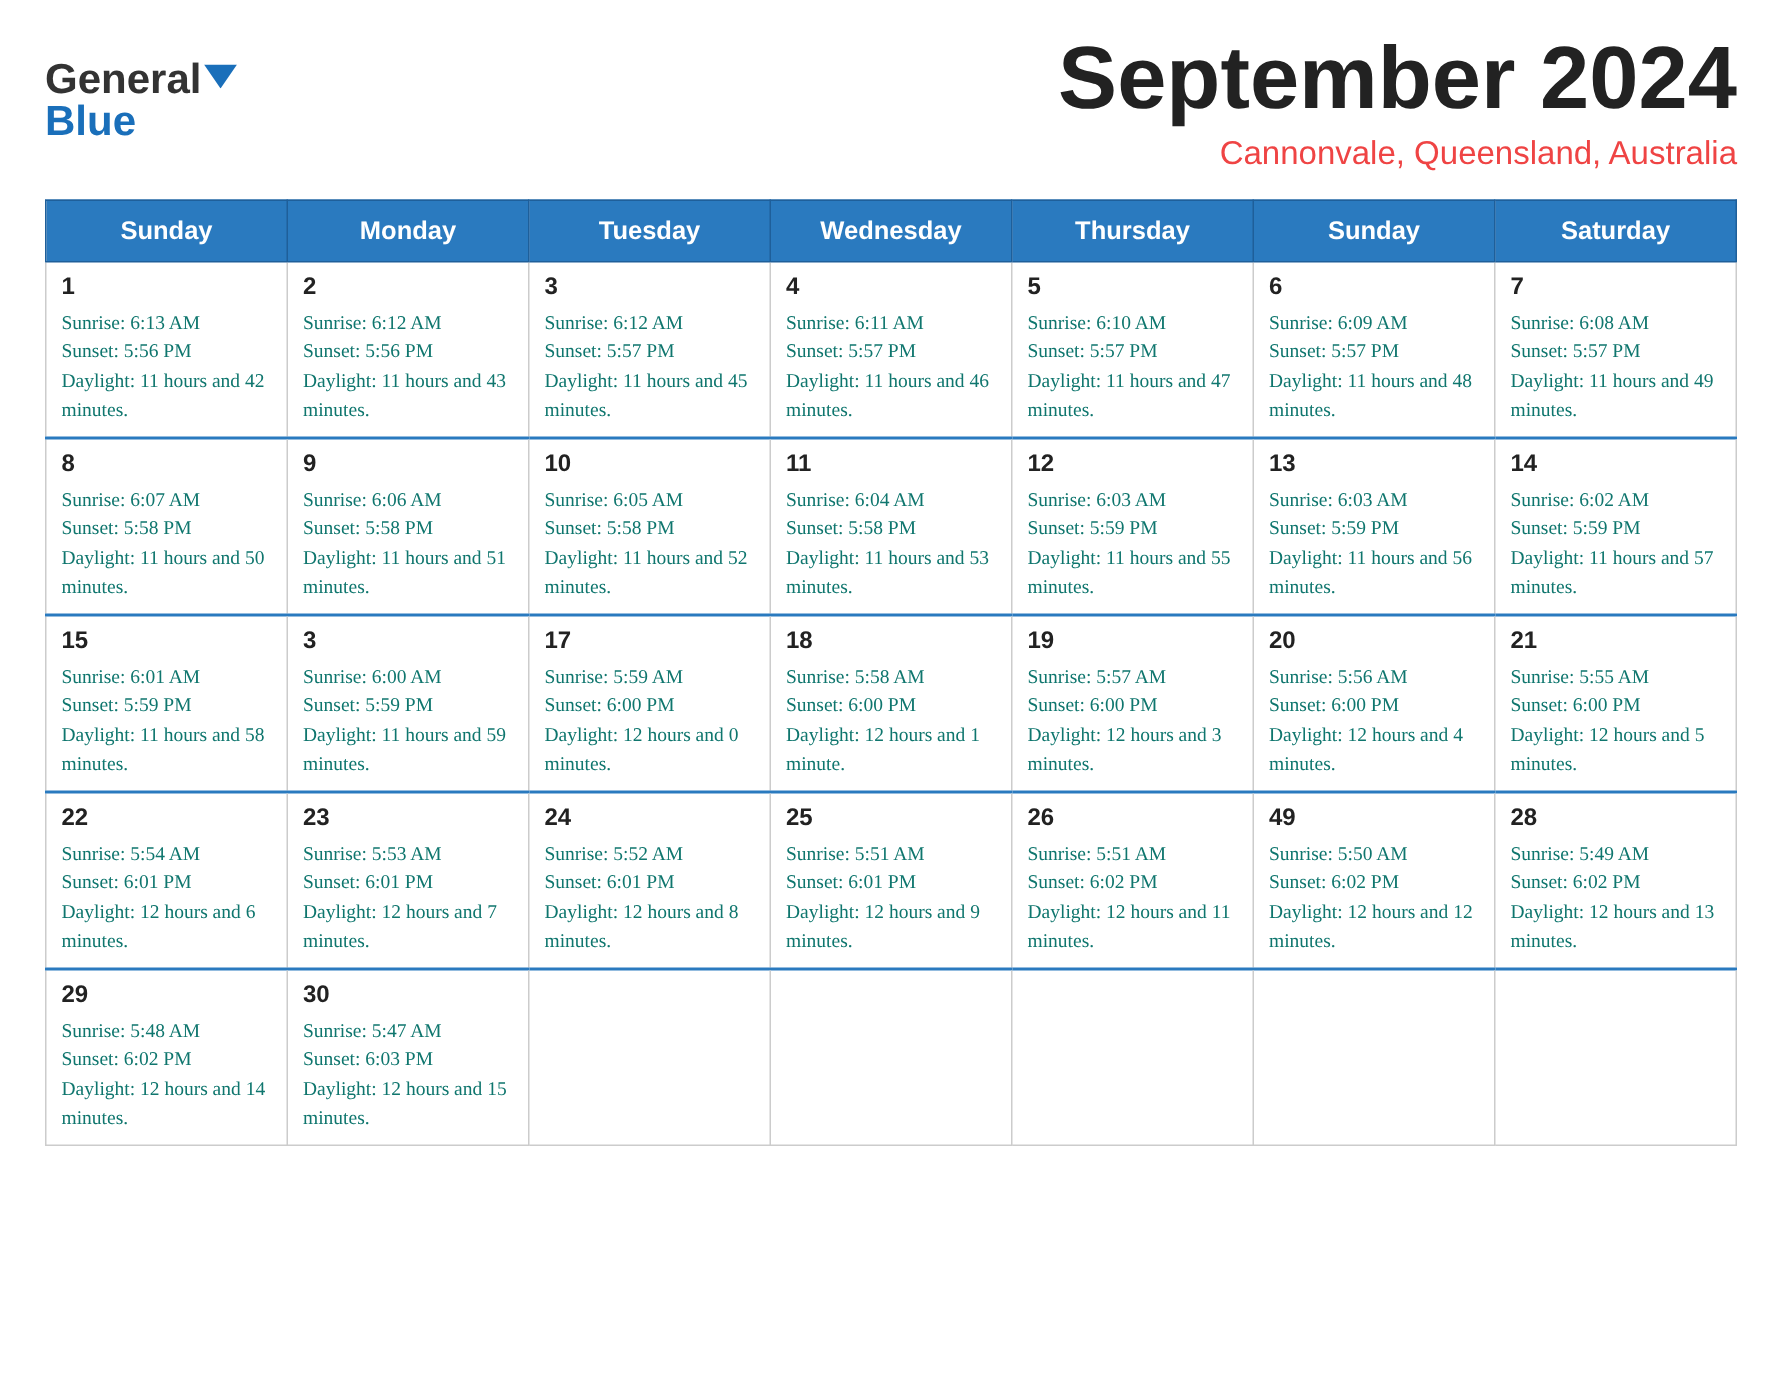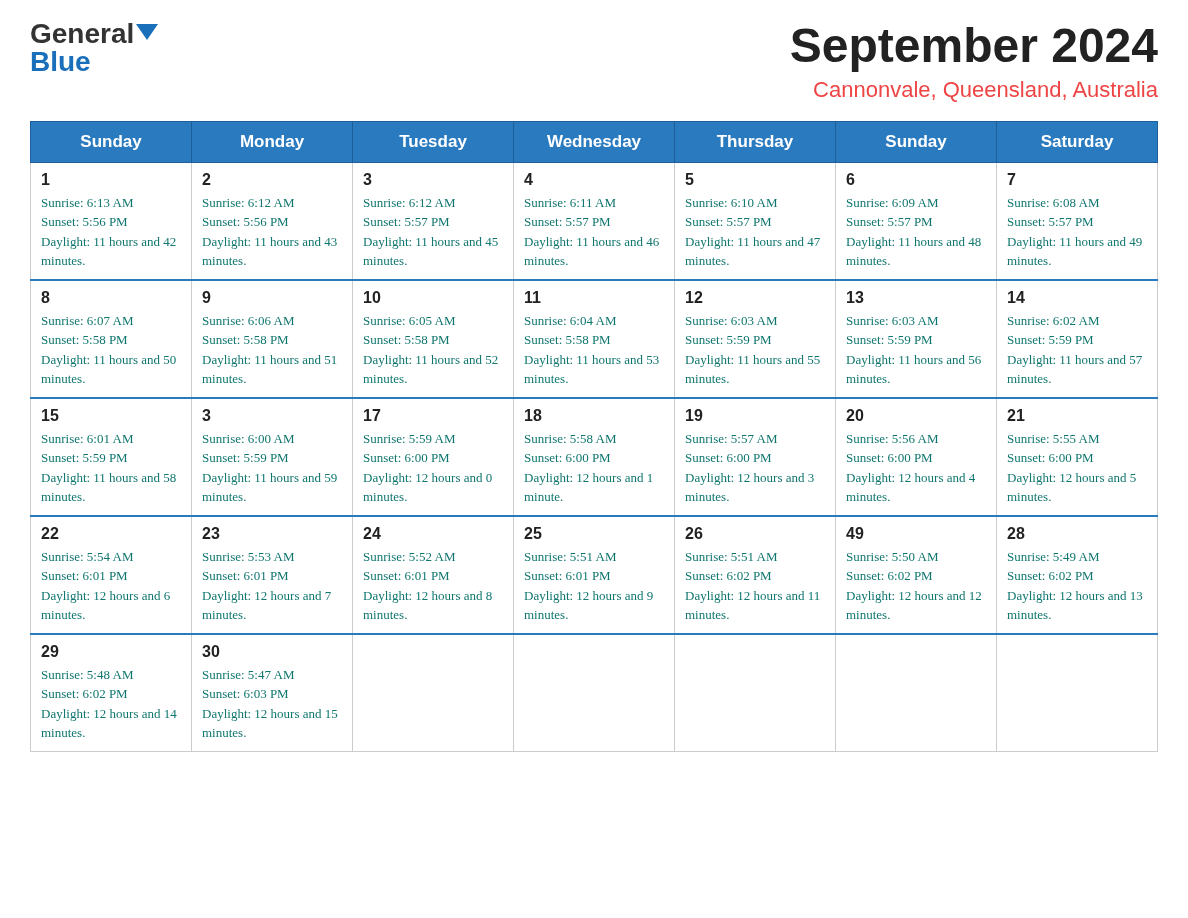--- a/index.html
+++ b/index.html
@@ -6,21 +6,21 @@
     body {
       font-family: Arial, sans-serif;
       background: #fff;
       padding: 20px 30px;
       width: 1188px;
       min-height: 918px;
     }
     .header {
       display: flex;
       justify-content: space-between;
-      align-items: flex-start;
+      align-items: center;
       margin-bottom: 18px;
     }
     .logo {
       display: flex;
       flex-direction: column;
       align-items: flex-start;
     }
     .logo-text-general {
       font-size: 28px;
       font-weight: bold;
@@ -34,21 +34,21 @@
       line-height: 1;
     }
     .logo-row {
       display: flex;
       align-items: center;
     }
     .title-area {
       text-align: right;
     }
     .month-title {
-      font-size: 48px;
+      font-size: 59px;
       font-weight: bold;
       color: #222;
       line-height: 1.1;
     }
     .location-title {
       font-size: 22px;
       color: #ef4444;
       margin-top: 4px;
     }
     .calendar {

